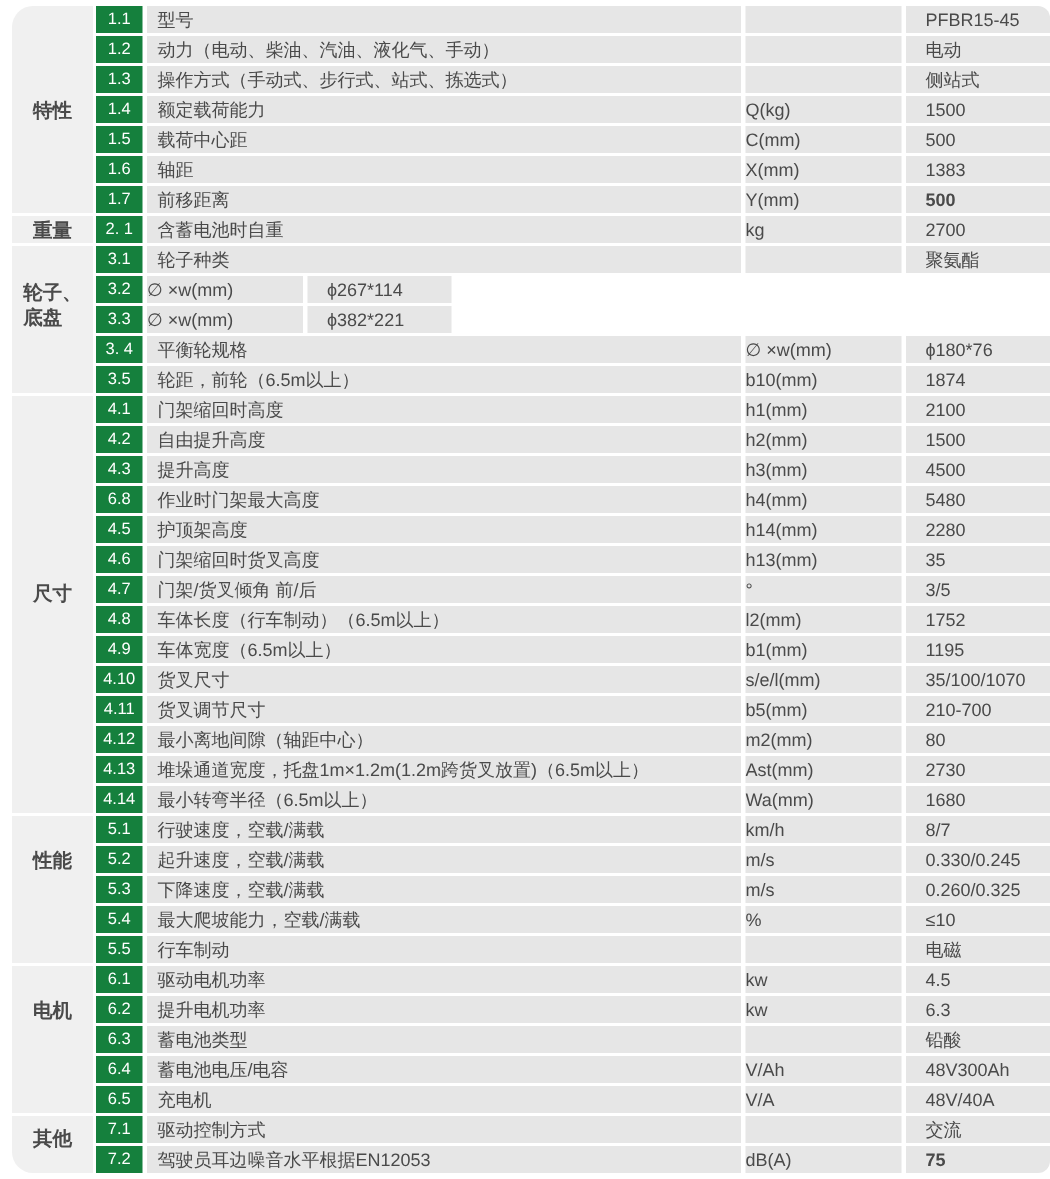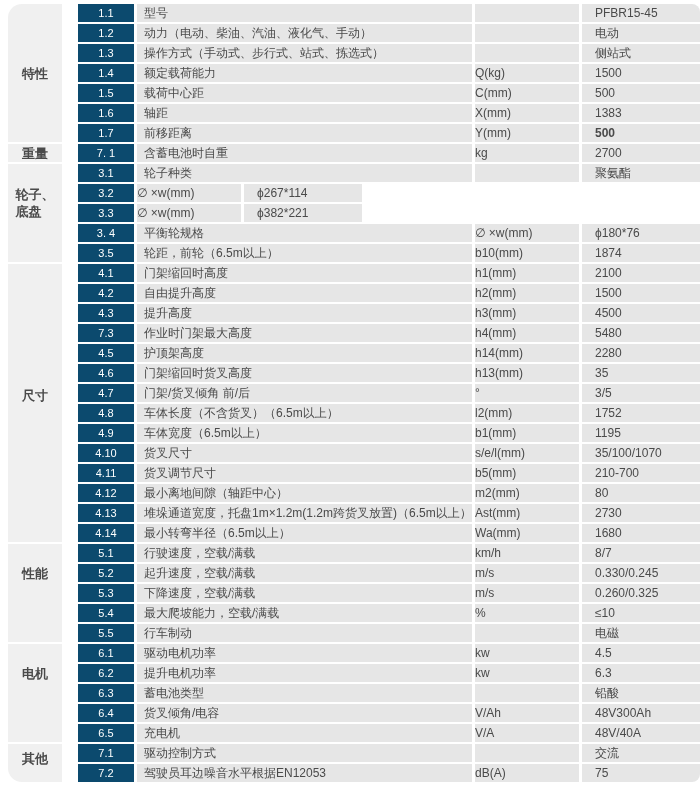--- a/index.html
+++ b/index.html
@@ -1,35 +1,35 @@
 <!DOCTYPE html>
 <html><head>
 <meta charset="utf-8">
 <style>
   html,body{margin:0;padding:0;background:#ffffff;}
   body{width:700px;font-family:"Liberation Sans","DejaVu Sans",sans-serif;-webkit-font-smoothing:antialiased;}
   #spec-table{width:700px;padding-top:4px;box-sizing:border-box;}
   .section{display:flex;align-items:stretch;margin-bottom:2px;}
-  .category{width:54px;margin-left:8px;margin-right:16px;background:#F0F0F0;color:#4a4a4a;
+  .category{width:54px;margin-left:8px;margin-right:2px;background:#F0F0F0;color:#4a4a4a;
             font-weight:bold;font-size:13px;line-height:17px;display:flex;align-items:center;
             justify-content:center;white-space:pre-line;text-align:left;flex-shrink:0;}
   .section:first-child .category{border-top-left-radius:14px;}
   .section:last-child  .category{border-bottom-left-radius:14px;}
   .rows{flex:1;display:flex;flex-direction:column;min-width:0;}
   .row{display:flex;height:18px;margin-bottom:2px;}
   .row:last-child{margin-bottom:0;}
   .cell{background:#E6E6E6;color:#4a4a4a;font-size:12px;line-height:18px;
         white-space:nowrap;overflow:hidden;box-sizing:border-box;}
-  .no{width:56px;background:#0c4a6e;color:#ffffff;text-align:center;font-size:11px;flex-shrink:0;}
+  .no{width:31px;background:#15803d;color:#ffffff;text-align:center;font-size:11px;flex-shrink:0;}
   .desc{flex:1;margin-left:3px;padding-left:7px;min-width:0;}
   .unit{width:104px;margin-left:3px;flex-shrink:0;}
-  .value{width:118px;margin-left:3px;padding-left:13px;flex-shrink:0;}
+  .value{width:96px;margin-left:3px;padding-left:13px;flex-shrink:0;}
   .value.bold{font-weight:bold;}
   .section:first-child .rows .row:first-child .value{border-top-right-radius:8px;}
-  .section:last-child  .rows .row:last-child  .value{border-bottom-right-radius:8px;}
+  .section:last-child  .rows .row:last-child  .value{border-bottom-right-radius:8px;font-weight:bold;}
   
   .section:nth-child(3) .category span{transform:translateY(-10px);}
   .section:nth-child(4) .category span{transform:translateY(-8px);}
   .section:nth-child(5) .category span{transform:translateY(-20px);}
   .section:nth-child(6) .category span{transform:translateY(-20px);}
   .section:nth-child(7) .category span{transform:translateY(-5px);}
 </style>
 </head>
 <body>
 
@@ -78,21 +78,21 @@
           <div class="cell desc">前移距离</div>
           <div class="cell unit">Y(mm)</div>
           <div class="cell value bold">500</div>
         </div>
       </div>
     </div>
     <div class="section">
       <div class="category"><span>重量</span></div>
       <div class="rows">
         <div class="row">
-          <div class="cell no">7. 1</div>
+          <div class="cell no">2. 1</div>
           <div class="cell desc">含蓄电池时自重</div>
           <div class="cell unit">kg</div>
           <div class="cell value">2700</div>
         </div>
       </div>
     </div>
     <div class="section">
       <div class="category"><span>轮子、
 底盘</span></div>
       <div class="rows">
@@ -141,21 +141,21 @@
           <div class="cell unit">h2(mm)</div>
           <div class="cell value">1500</div>
         </div>
         <div class="row">
           <div class="cell no">4.3</div>
           <div class="cell desc">提升高度</div>
           <div class="cell unit">h3(mm)</div>
           <div class="cell value">4500</div>
         </div>
         <div class="row">
-          <div class="cell no">7.3</div>
+          <div class="cell no">6.8</div>
           <div class="cell desc">作业时门架最大高度</div>
           <div class="cell unit">h4(mm)</div>
           <div class="cell value">5480</div>
         </div>
         <div class="row">
           <div class="cell no">4.5</div>
           <div class="cell desc">护顶架高度</div>
           <div class="cell unit">h14(mm)</div>
           <div class="cell value">2280</div>
         </div>
@@ -166,21 +166,21 @@
           <div class="cell value">35</div>
         </div>
         <div class="row">
           <div class="cell no">4.7</div>
           <div class="cell desc">门架/货叉倾角 前/后</div>
           <div class="cell unit">°</div>
           <div class="cell value">3/5</div>
         </div>
         <div class="row">
           <div class="cell no">4.8</div>
-          <div class="cell desc">车体长度（不含货叉）（6.5m以上）</div>
+          <div class="cell desc">车体长度（行车制动）（6.5m以上）</div>
           <div class="cell unit">l2(mm)</div>
           <div class="cell value">1752</div>
         </div>
         <div class="row">
           <div class="cell no">4.9</div>
           <div class="cell desc">车体宽度（6.5m以上）</div>
           <div class="cell unit">b1(mm)</div>
           <div class="cell value">1195</div>
         </div>
         <div class="row">
@@ -266,21 +266,21 @@
           <div class="cell value">6.3</div>
         </div>
         <div class="row">
           <div class="cell no">6.3</div>
           <div class="cell desc">蓄电池类型</div>
           <div class="cell unit"></div>
           <div class="cell value">铅酸</div>
         </div>
         <div class="row">
           <div class="cell no">6.4</div>
-          <div class="cell desc">货叉倾角/电容</div>
+          <div class="cell desc">蓄电池电压/电容</div>
           <div class="cell unit">V/Ah</div>
           <div class="cell value">48V300Ah</div>
         </div>
         <div class="row">
           <div class="cell no">6.5</div>
           <div class="cell desc">充电机</div>
           <div class="cell unit">V/A</div>
           <div class="cell value">48V/40A</div>
         </div>
       </div>

